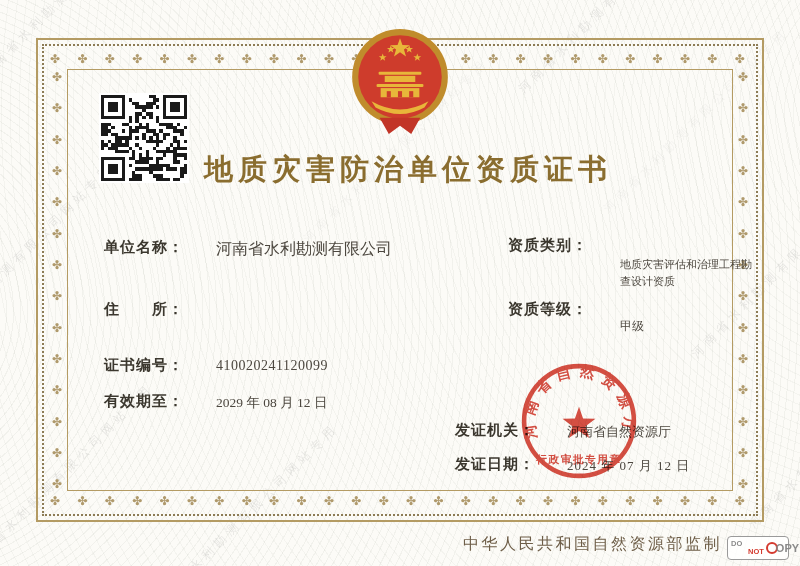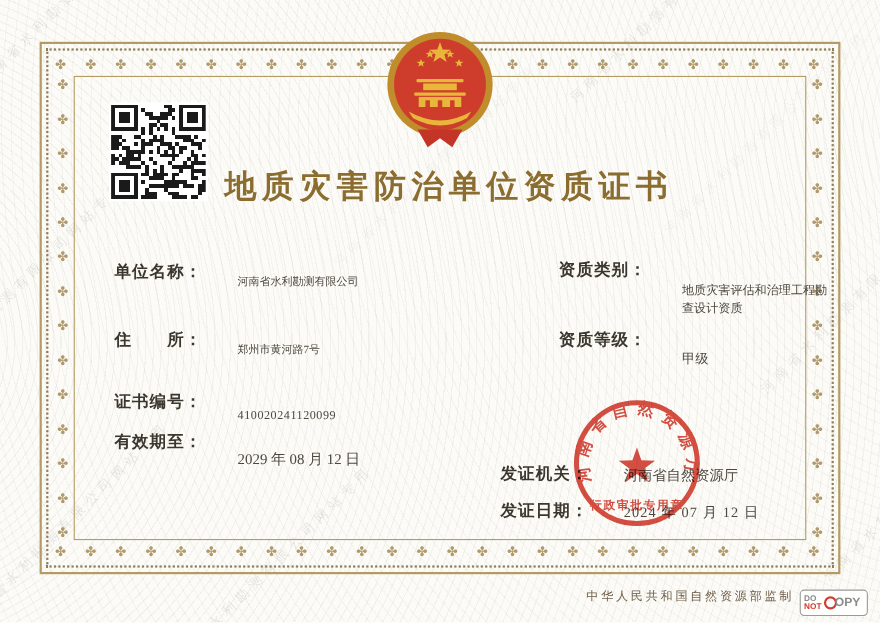--- a/index.html
+++ b/index.html
@@ -27,46 +27,46 @@
   
   .qr{position:absolute;left:99px;top:93px;width:86px;height:86px;background:#fff;padding:2px;}
   .qr svg{width:100%;height:100%;display:block;shape-rendering:crispEdges;}
   
   .title{position:absolute;left:0;right:0;top:150px;text-align:center;
     font-family:"Liberation Serif", serif;font-weight:bold;font-size:29px;
     letter-spacing:5px;color:#8a6d2f;padding-left:16px;}
   
   .row{position:absolute;display:flex;align-items:flex-start;color:#3b372e;gap:32px;}
   .row .lbl{font-weight:bold;font-size:15px;flex:none;letter-spacing:1px;}
-  .row .val{font-family:"Liberation Serif", serif;font-size:10px;color:#4c473f;margin-top:11px;}
+  .row .val{font-family:"Liberation Serif", serif;font-size:16px;color:#4c473f;margin-top:1px;}
   .row-unit{left:104px;top:238px;}
   .row-addr{left:104px;top:300px;}
   .row-certno{left:104px;top:356px;justify-content:flex-end;}
-  .row-certno .val{font-size:11px;letter-spacing:.5px;margin-top:16px;}
+  .row-certno .val{font-size:14px;letter-spacing:.5px;margin-top:2px;}
   .row-valid{left:104px;top:392px;}
-  .row-valid .val{font-size:13.5px;margin-top:17px;}
+  .row-valid .val{font-size:13.5px;margin-top:2px;}
   .row-category{left:508px;top:236px;}
   .row-category .val{font-size:11px;width:140px;line-height:1.5;margin-top:20px;}
   .row-grade{left:508px;top:300px;}
   .row-grade .val{font-size:12px;margin-top:18px;}
   .row-authority{left:455px;top:421px;}
   .row-authority .val{font-size:13px;margin-top:2px;}
   .row-issuedate{left:455px;top:455px;}
   .row-issuedate .val{font-size:13px;margin-top:2px;letter-spacing:1px;}
   
   .stamp{position:absolute;left:518px;top:360px;width:122px;height:122px;opacity:.88;mix-blend-mode:multiply;}
   
   .footer{position:absolute;left:0;width:722px;top:534px;text-align:right;
-    font-family:"Liberation Serif", serif;font-size:11px;color:#6e5e48;letter-spacing:2.5px;}
+    font-family:"Liberation Serif", serif;font-size:16px;color:#6e5e48;letter-spacing:2.5px;}
   
   .dnc{position:absolute;left:727px;top:536px;width:62px;height:24px;border:1.5px solid #9a9a9a;
     border-radius:4px;background:rgba(255,255,255,.85);display:flex;align-items:center;padding:1px 3px;box-sizing:border-box;}
   .dnc-col{display:flex;flex-direction:column;font-weight:bold;font-size:7.5px;line-height:8px;}
   .dnc-do{color:#8a8a8a;}
-  .dnc-not{color:#d43a2e;}
+  .dnc-not{color:#d43a2e;margin-left:17px;}
   .dnc-ring{width:12px;height:12px;border:2.5px solid #d43a2e;border-radius:50%;margin-left:2px;box-sizing:border-box;flex:none;}
   .dnc-opy{font-size:11px;font-weight:bold;color:#8a8a8a;margin-left:-2px;}
   
   .wm{position:absolute;white-space:nowrap;font-size:12px;letter-spacing:5px;color:#8a8a8a;
     transform:rotate(-45deg);transform-origin:left top;opacity:.18;pointer-events:none;}
   .wm-faint{opacity:.08;}
   .wm1{left:-22px;top:70px;}
   .wm2{left:-75px;top:340px;}
   .wm3{left:-35px;top:560px;}
   .wm4{left:515px;top:85px;}
@@ -430,21 +430,20 @@
     </div>
 
   <div class="title">地质灾害防治单位资质证书</div>
 
   <div class="row row-unit">
     <span class="lbl">单位名称：</span>
     <span class="val">河南省水利勘测有限公司</span>
   </div>
   <div class="row row-addr">
     <span class="lbl">住　　所：</span>
-    <span class="val">郑州市黄河路7号</span>
   </div>
   <div class="row row-certno">
     <span class="lbl">证书编号：</span>
     <span class="val">410020241120099</span>
   </div>
   <div class="row row-valid">
     <span class="lbl">有效期至：</span>
     <span class="val">2029 年 08 月 12 日</span>
   </div>
   <div class="row row-category">

